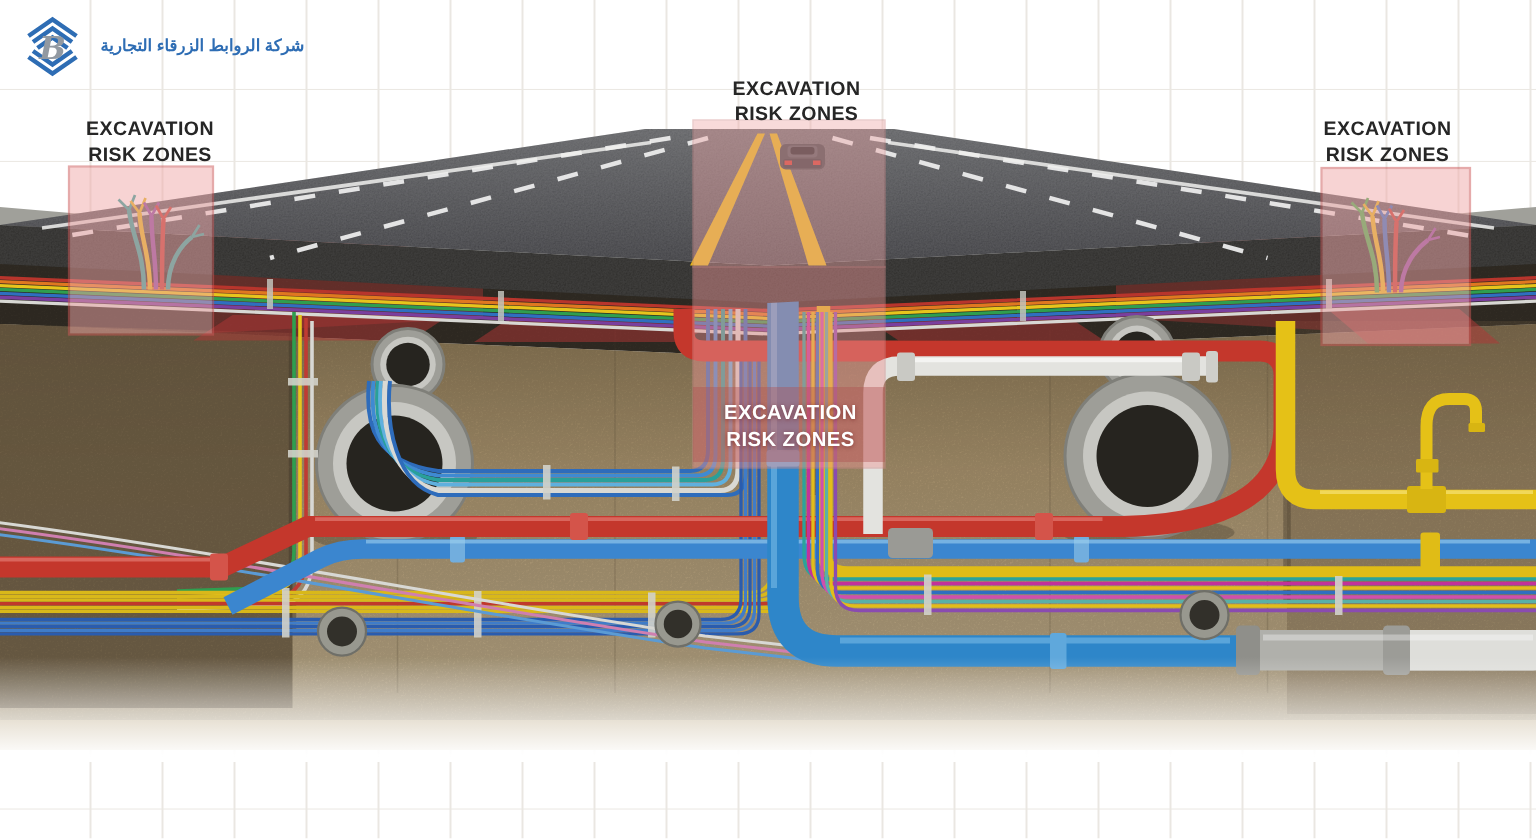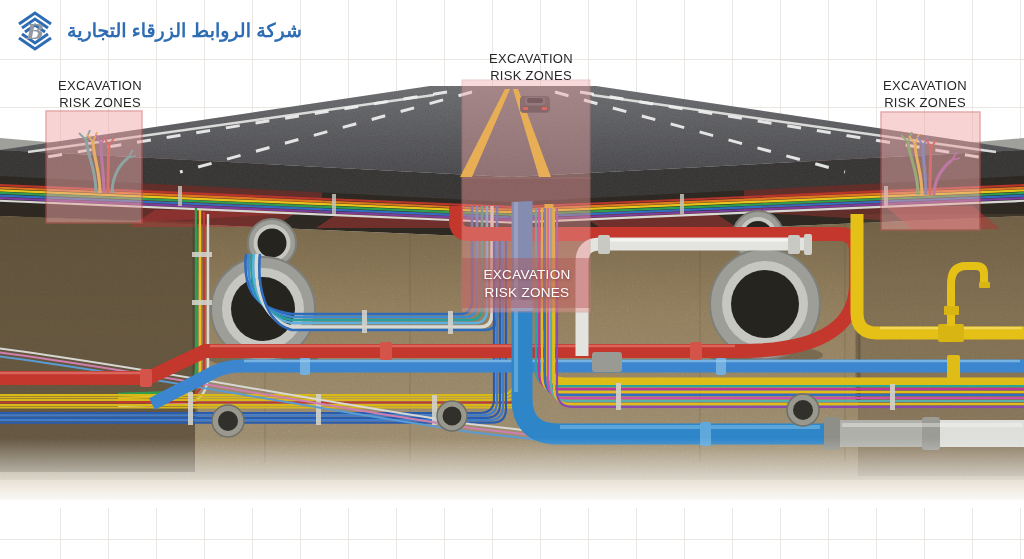--- a/index.html
+++ b/index.html
@@ -9,25 +9,25 @@
     background-image:
       repeating-linear-gradient(to right, transparent 0 47px, #eae7e2 47px 48px),
       repeating-linear-gradient(to bottom, transparent 0 47px, #eae7e2 47px 48px);
     background-position:13px 12px;
     font-family:"Liberation Sans", sans-serif;
   }
   .scene{position:absolute;left:0;top:0;}
   
   .logo{position:absolute;left:12px;top:9px;display:flex;align-items:center;gap:9px;z-index:30;}
   .logo-text{display:flex;flex-direction:column;line-height:1.15;}
-  .logo-ar{font-size:19px;font-weight:bold;color:#2e6db4;direction:rtl;text-align:left;}
+  .logo-ar{font-size:11px;font-weight:bold;color:#2e6db4;direction:rtl;text-align:left;}
   .logo-en{font-size:11.5px;font-weight:bold;letter-spacing:1.6px;color:#7b8590;margin-top:1px;}
   
   .risk-label{position:absolute;transform:translateX(-50%);text-align:center;
-    font-size:13px;font-weight:normal;line-height:1.3;letter-spacing:.3px;color:#262626;z-index:25;white-space:nowrap;}
+    font-size:13px;font-weight:bold;line-height:1.3;letter-spacing:.3px;color:#262626;z-index:25;white-space:nowrap;}
   .risk-label.light{color:#ffffff;font-size:13.5px;text-shadow:0 1px 3px rgba(110,30,30,.65);}
   .rl-left{left:100px;top:78px;}
   .rl-top{left:531px;top:51px;}
   .rl-mid{left:527px;top:266px;}
   .rl-right{left:925px;top:78px;}
 </style>
 </head>
 <body>
 
 <div class="canvas">

